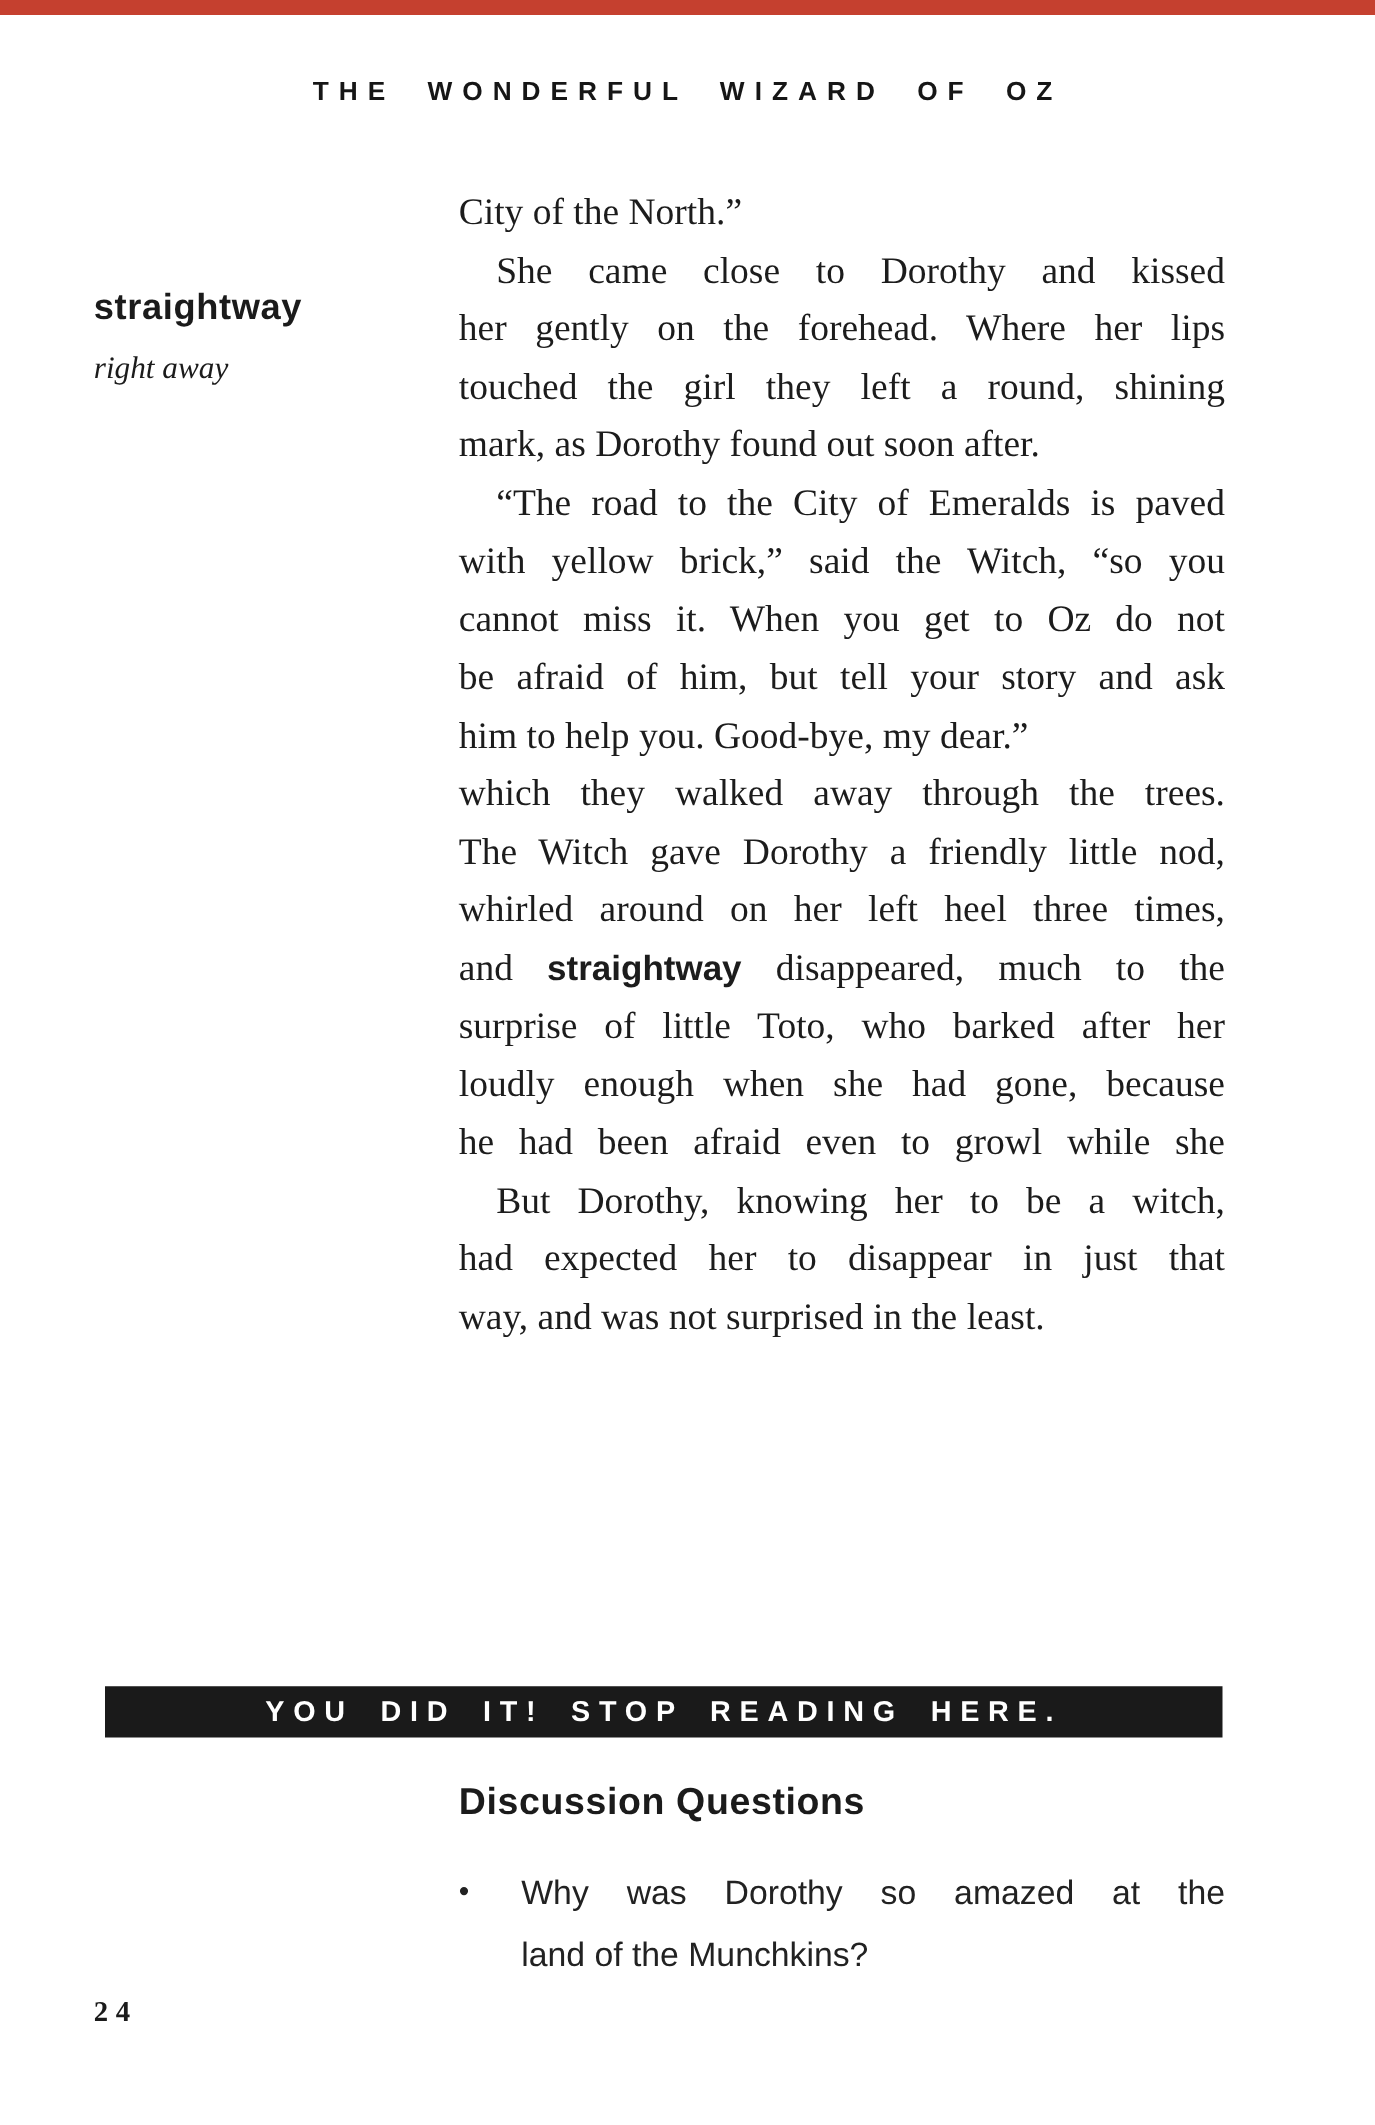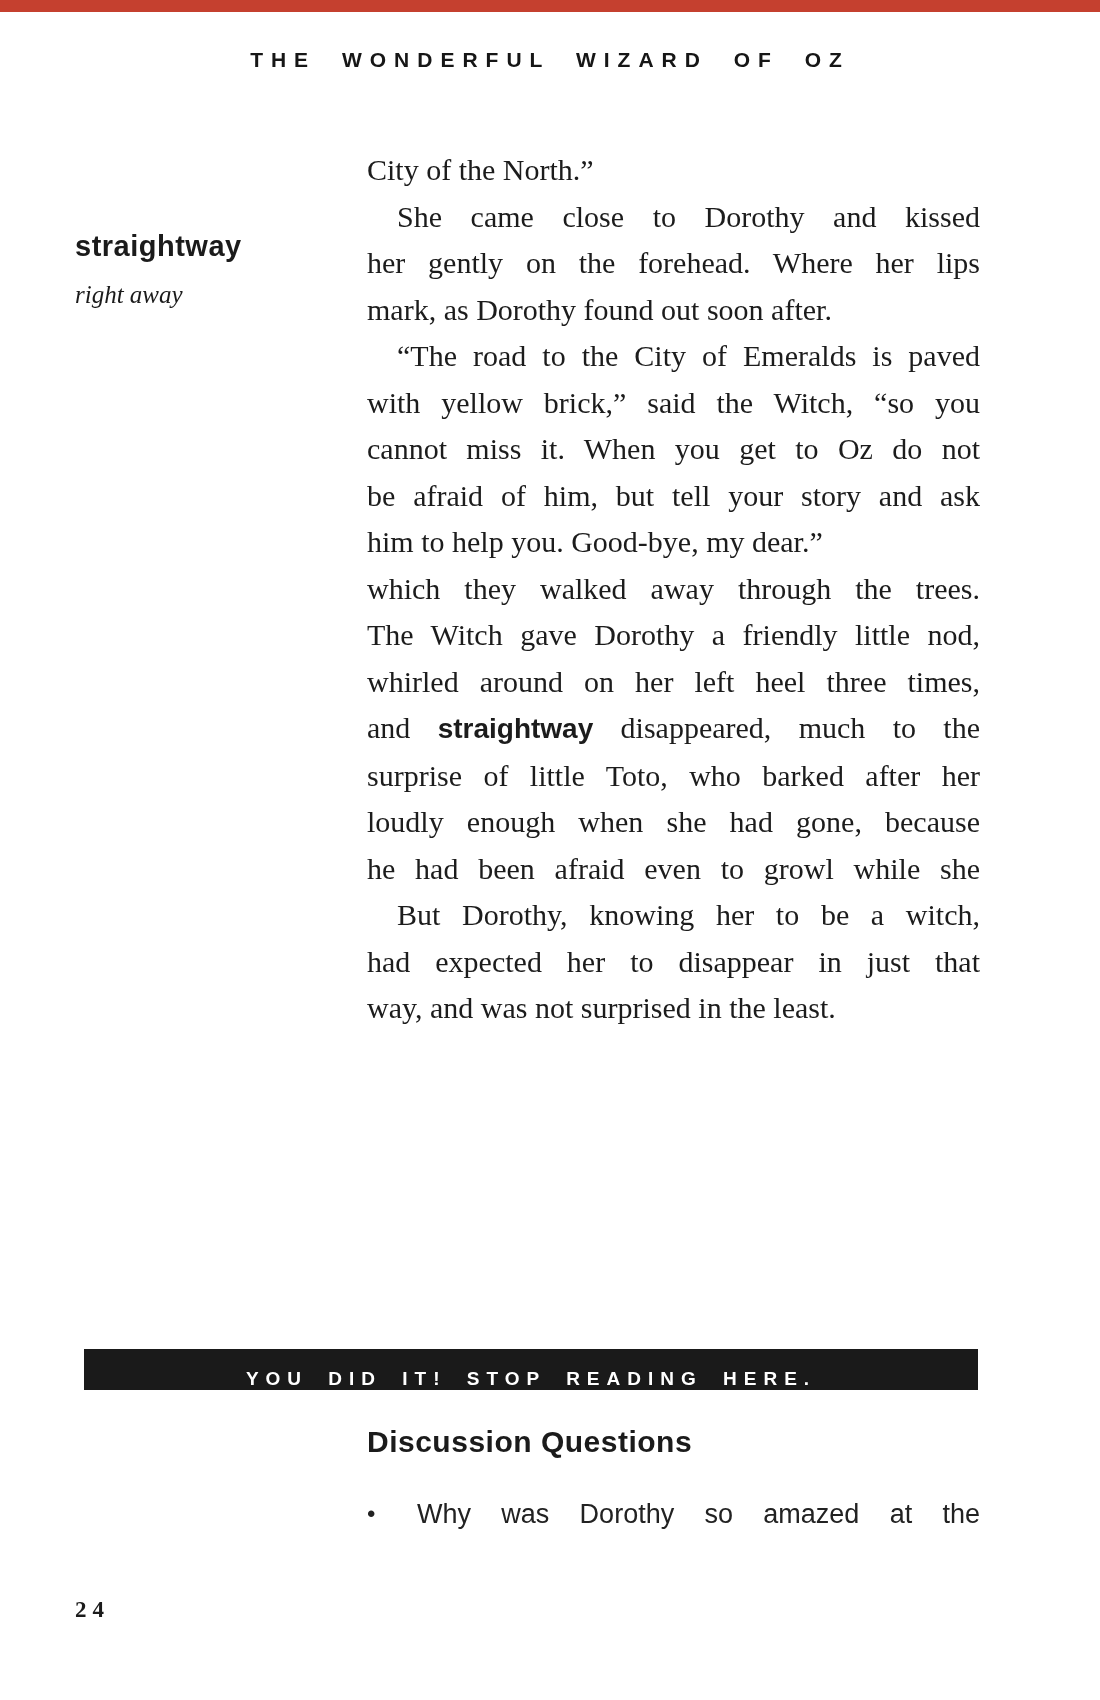--- a/index.html
+++ b/index.html
@@ -16,21 +16,21 @@
   
   .top-bar {
     position: absolute;
     top: 0; left: 0;
     width: 100%; height: 12px;
   }
 
   
   .running-head {
     position: absolute;
-    top: 48px; left: 0;
+    top: 62px; left: 0;
     width: 100%;
     text-align: center;
     font-family: "Liberation Sans", sans-serif;
     font-weight: 700;
     font-size: 21px;
     letter-spacing: 8px;
     word-spacing: 12px;
     color: #161616;
   }
 
@@ -85,25 +85,25 @@
   }
 
   
   .stop-banner {
     position: absolute;
     left: 84px;
     top: 1349px;
     width: 894px;
     height: 41px;
     display: flex;
-    align-items: flex-end;
+    align-items: center;
     justify-content: center;
     font-family: "Liberation Sans", sans-serif;
     font-weight: 700;
-    font-size: 19px;
+    font-size: 23px;
     letter-spacing: 7px;
     word-spacing: 8px;
   }
 
   
   .discussion {
     position: absolute;
     left: 367px;
     top: 1425px;
     width: 613px;
@@ -159,20 +159,21 @@
 
   <div class="vocab">
     <div class="vocab-term">straightway</div>
     <div class="vocab-def">right away</div>
   </div>
 
   <div class="body-text" id="body-text">
       <div class="line end">City of the North.”</div>
       <div class="line indent">She came close to Dorothy and kissed</div>
       <div class="line">her gently on the forehead. Where her lips</div>
+      <div class="line">touched the girl they left a round, shining</div>
       <div class="line end">mark, as Dorothy found out soon after.</div>
       <div class="line indent">“The road to the City of Emeralds is paved</div>
       <div class="line">with yellow brick,” said the Witch, “so you</div>
       <div class="line">cannot miss it. When you get to Oz do not</div>
       <div class="line">be afraid of him, but tell your story and ask</div>
       <div class="line end">him to help you. Good-bye, my dear.”</div>
       <div class="line">which they walked away through the trees.</div>
       <div class="line">The Witch gave Dorothy a friendly little nod,</div>
       <div class="line">whirled around on her left heel three times,</div>
       <div class="line">and <span class="vocab-inline">straightway</span> disappeared, much to the</div>
@@ -188,20 +189,21 @@
     <span>YOU DID IT! STOP READING HERE.</span>
   </div>
 
   <div class="discussion">
     <div class="discussion-heading">Discussion Questions</div>
     <div id="question-list">
         <div class="question">
           <span class="bullet">•</span>
           <div class="q-lines">
             <div class="q-line">Why was Dorothy so amazed at the</div>
+            <div class="q-line end">land of the Munchkins?</div>
           </div>
         </div>
       </div>
   </div>
 
   <div class="page-number">24</div>
 
 </div>
 
 </body></html>

